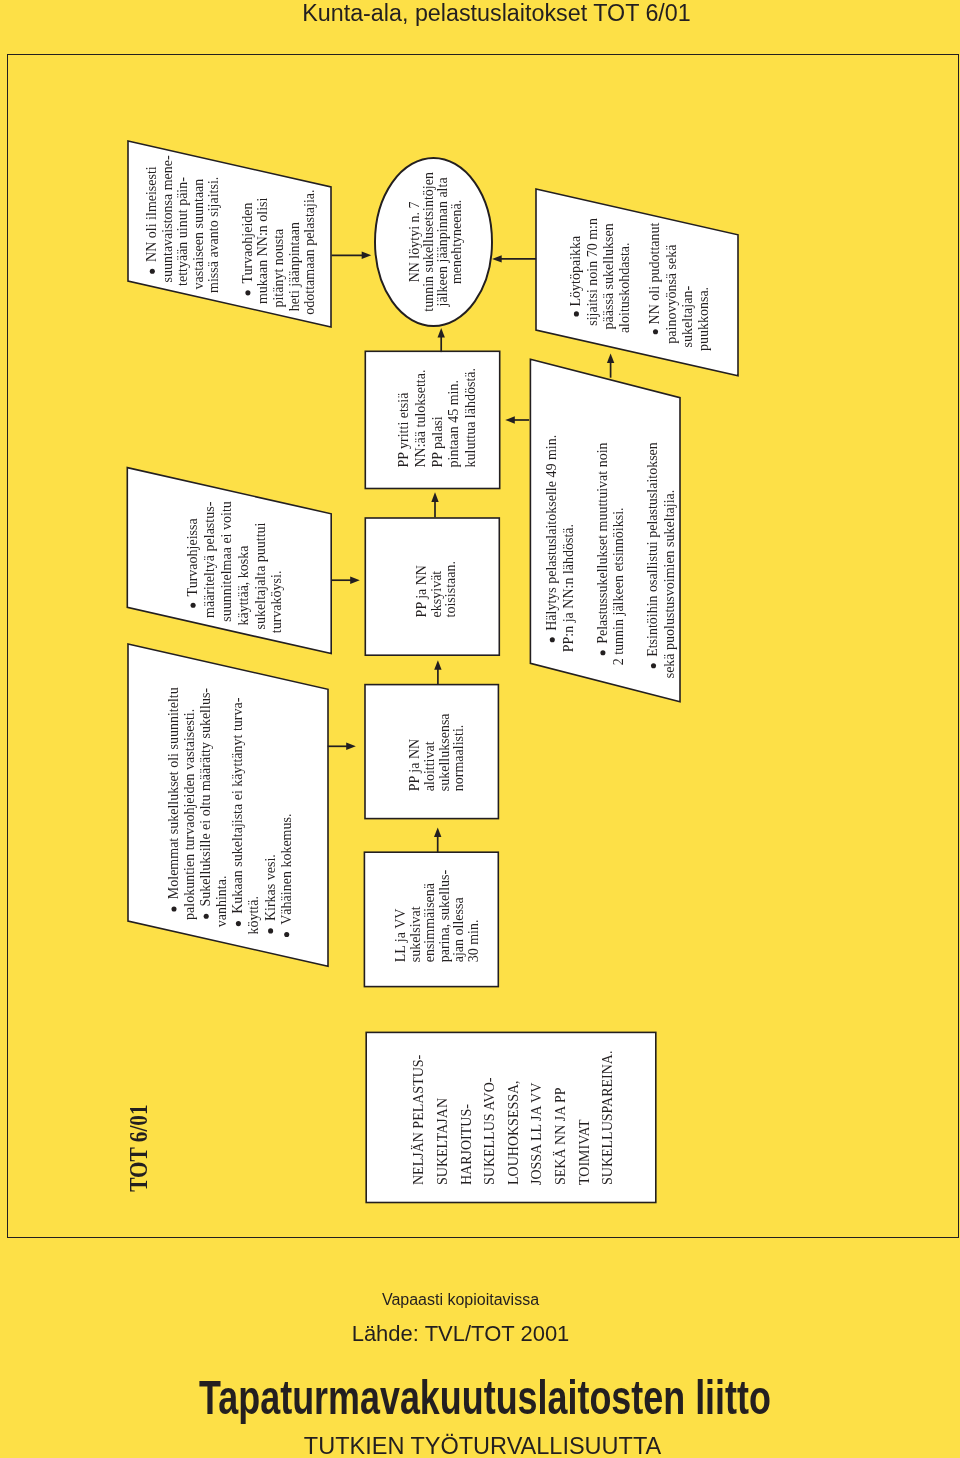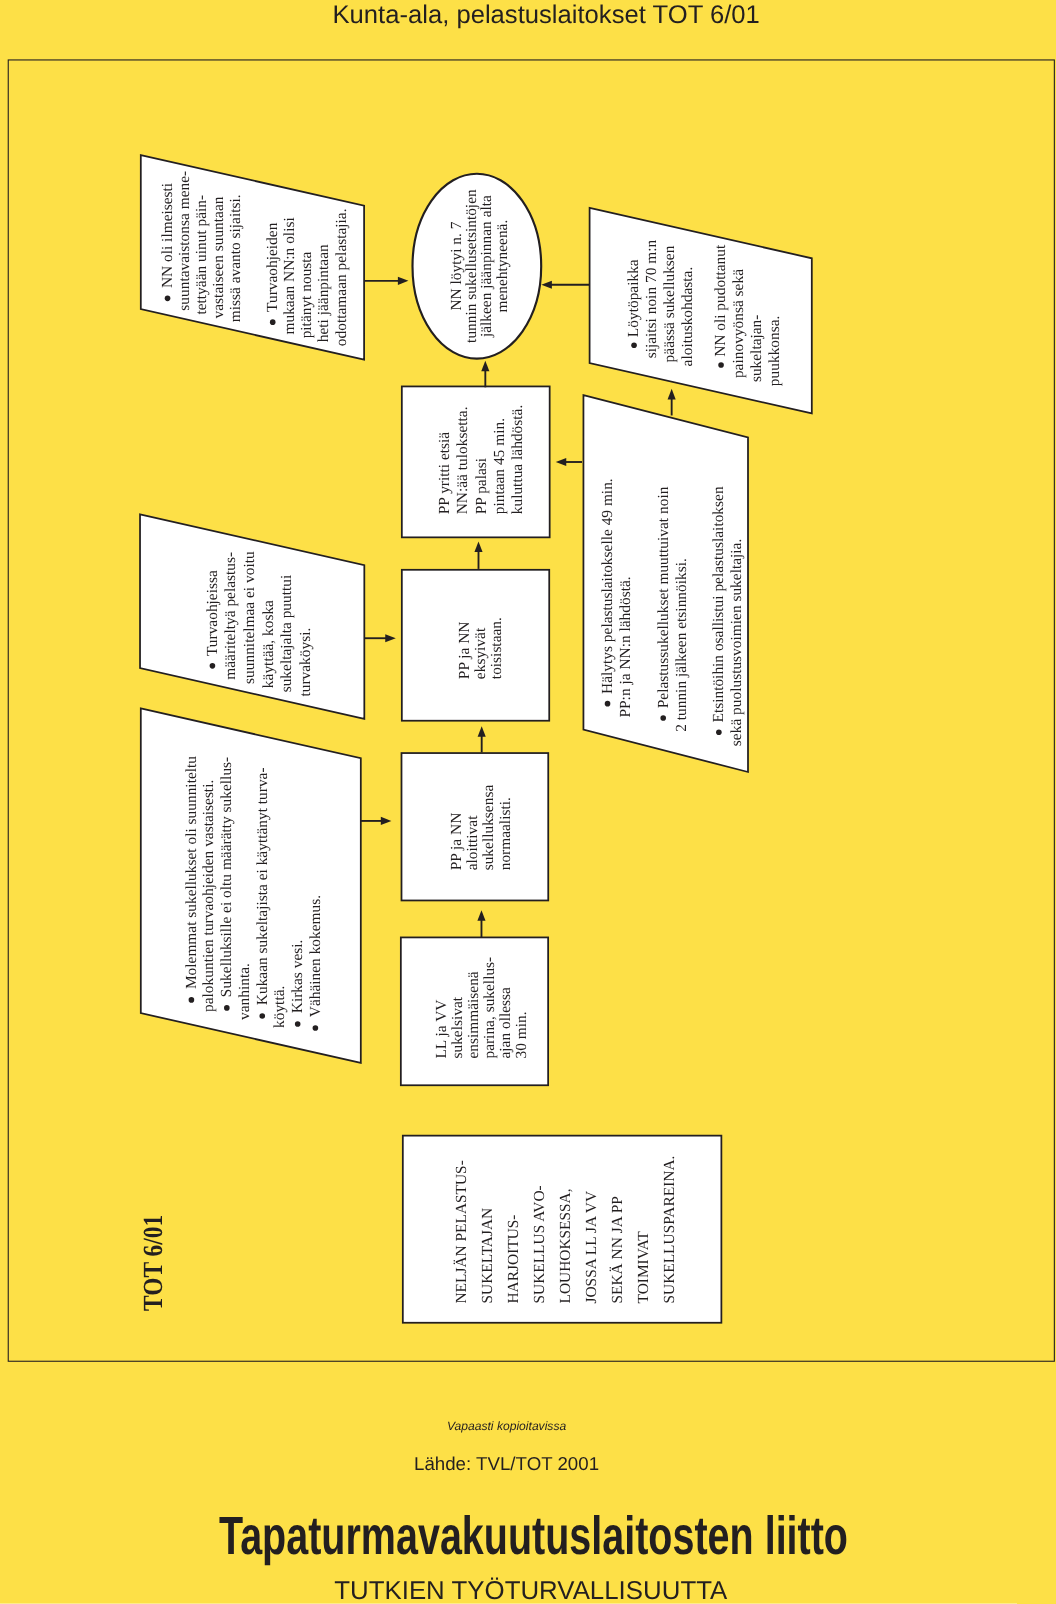--- a/index.html
+++ b/index.html
@@ -7,22 +7,22 @@
         -webkit-font-smoothing:antialiased;}
   #page{position:relative;width:960px;height:1458px;background:#fde047;overflow:hidden;
         font-family:"Liberation Serif",serif;color:#231f20;}
   #doc-title{position:absolute;left:0;top:2.2px;width:993px;text-align:center;
         font-family:"Liberation Sans",sans-serif;font-size:23.3px;line-height:1;color:#231f20;}
   #frame{position:absolute;left:6.6px;top:53.5px;width:952px;height:1184.5px;
         border:1.4px solid #231f20;box-sizing:border-box;}
   svg#diagram{position:absolute;left:0;top:0;width:960px;height:1458px;}
   .ftxt{position:absolute;width:960px;text-align:center;
         font-family:"Liberation Sans",sans-serif;color:#231f20;}
-  #f1{top:1291.4px;font-size:11px;width:921px;font-style:italic;}
-  #f2{top:1320.5px;font-size:17px;width:921px;}
+  #f1{top:1291.4px;font-size:16px;width:921px;}
+  #f2{top:1320.5px;font-size:22px;width:921px;}
   #org{top:1373px;font-size:49px;font-weight:bold;line-height:1;
        transform:scaleX(0.7327) translateX(6.8px);transform-origin:480px 0;}
   #tagline{top:1434.9px;font-size:23.5px;line-height:1;width:965px;}
 </style>
 </head>
 <body>
 
 <div id="page">
   <div id="doc-title">Kunta-ala, pelastuslaitokset TOT 6/01</div>
   <div id="frame"></div>

